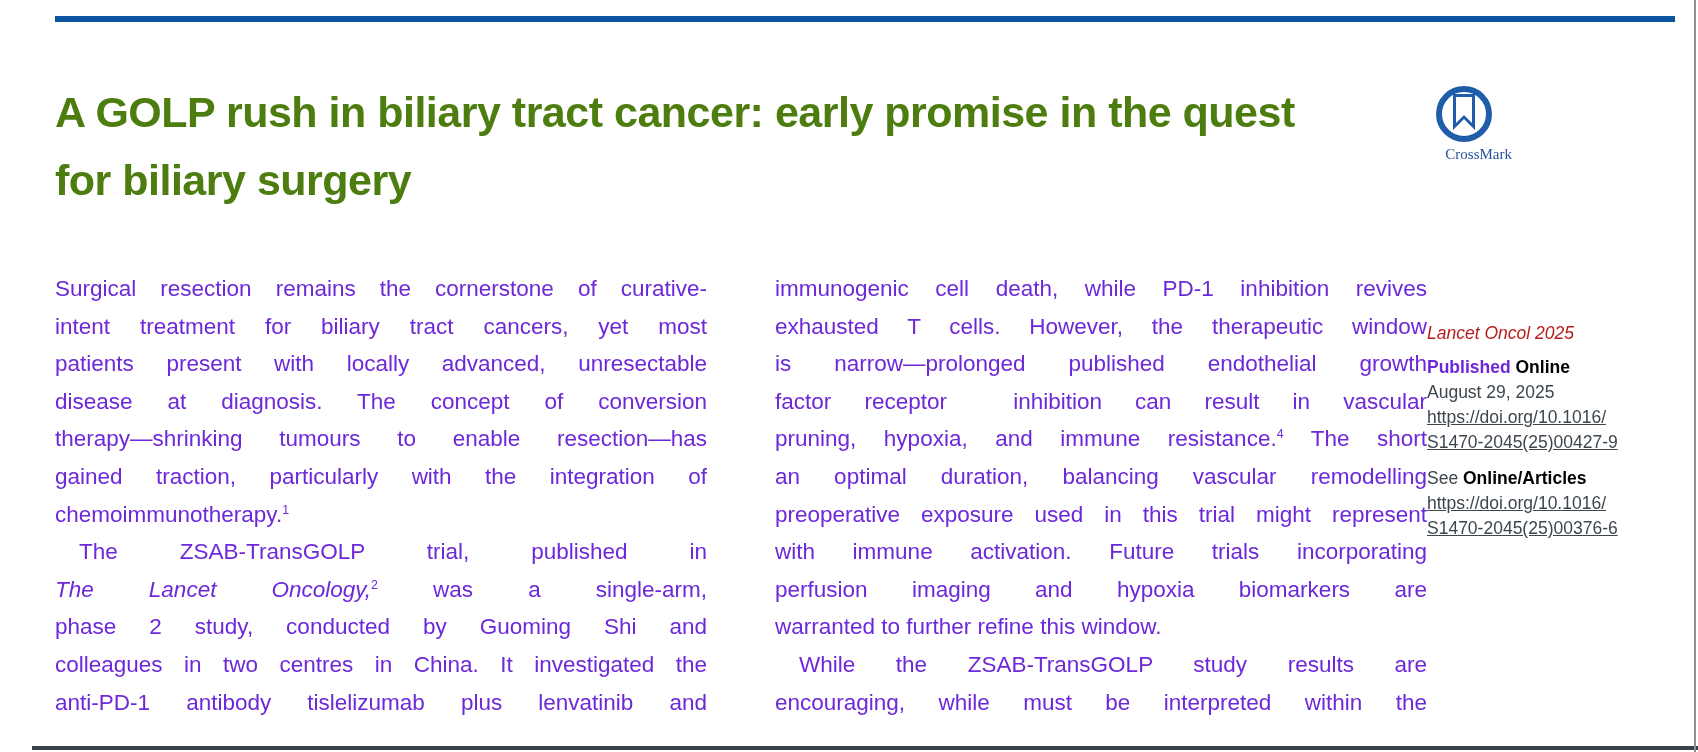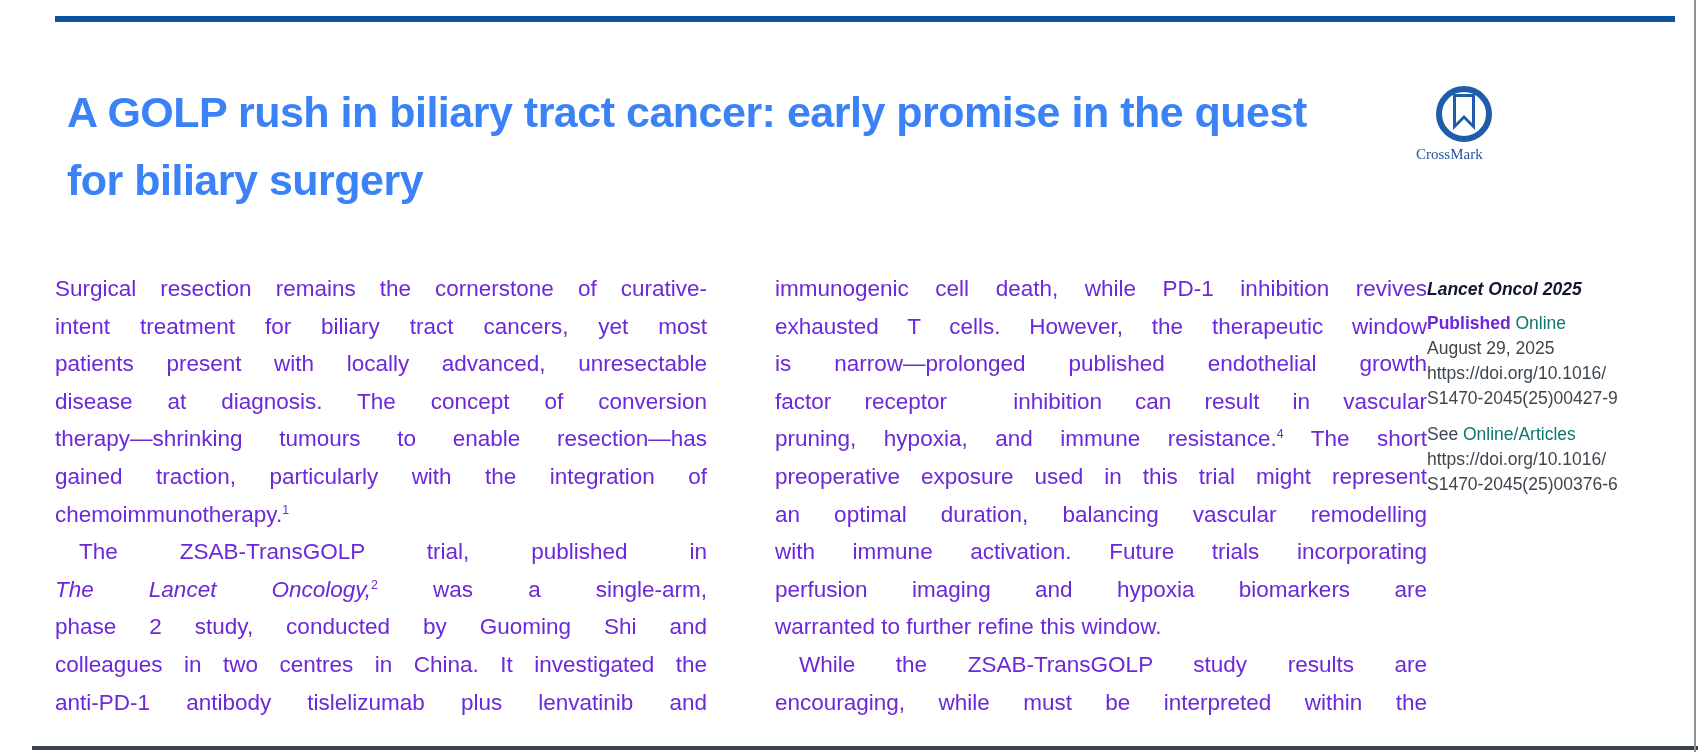--- a/index.html
+++ b/index.html
@@ -25,33 +25,33 @@
     background: #3a424b;
   }
   .right-border {
     position: absolute;
     left: 1694px; top: 0;
     width: 2px; height: 752px;
     background: #8e9296;
   }
   .title {
     position: absolute;
-    left: 67px; top: 78px;
+    left: 55px; top: 78px;
     width: 1330px;
     font-size: 43px;
     font-weight: bold;
     line-height: 68px;
     letter-spacing: -0.5px;
-    color: #3b82f6;
+    color: #4d7c0f;
   }
   .crossmark {
     position: absolute;
     left: 1416px; top: 86px;
     width: 96px;
-    text-align: left;
+    text-align: right;
     cursor: pointer;
   }
   .crossmark svg { display: block; margin: 0 auto; }
   .crossmark-label {
     margin-top: 4px;
     font-family: "Liberation Serif", "DejaVu Serif", serif;
     font-size: 15px;
     color: #27549b;
   }
   .column {
@@ -79,34 +79,35 @@
   }
   .sidebar {
     position: absolute;
     left: 1427px; top: 277px;
     width: 256px;
     font-size: 17.5px;
     line-height: 25px;
     color: #3d464e;
   }
   .sidebar .journal {
-    color: #0f172a;
-    font-weight: bold;
+    color: #b91c1c;
+    font-weight: normal;
     font-style: italic;
     margin-bottom: 9px;
+    margin-top: 44px;
   }
   .sidebar .block { margin-bottom: 11px; }
   .sb-link {
-    color: #0f766e;
-    font-weight: normal;
+    color: #000000;
+    font-weight: bold;
     text-decoration: none;
     cursor: pointer;
   }
   .sb-label { font-weight: bold; color: #6d28d9; }
-  .doi { color: #3d464e; cursor: pointer; }
+  .doi { color: #3d464e; cursor: pointer; text-decoration: underline; }
 </style>
 </head>
 <body>
 
 <div id="page">
 
   <div class="top-rule"></div>
 
   <div class="title">
     <div>A GOLP rush in biliary tract cancer: early promise in the quest</div>
@@ -137,22 +138,22 @@
       <div class="bodyline"><span>phase 2 study, conducted by Guoming Shi and</span></div>
       <div class="bodyline"><span>colleagues in two centres in China. It investigated the</span></div>
       <div class="bodyline"><span>anti-PD-1 antibody tislelizumab plus lenvatinib and</span></div>
     </div>
   <div class="column column-right">
       <div class="bodyline"><span>immunogenic cell death, while PD-1 inhibition revives</span></div>
       <div class="bodyline"><span>exhausted T cells. However, the therapeutic window</span></div>
       <div class="bodyline"><span>is narrow—prolonged published endothelial growth</span></div>
       <div class="bodyline"><span>factor receptor &nbsp;inhibition can result in vascular</span></div>
       <div class="bodyline"><span>pruning, hypoxia, and immune resistance.</span><sup>4</sup><span> The short</span></div>
+      <div class="bodyline"><span>an optimal duration, balancing vascular remodelling</span></div>
       <div class="bodyline"><span>preoperative exposure used in this trial might represent</span></div>
-      <div class="bodyline"><span>an optimal duration, balancing vascular remodelling</span></div>
       <div class="bodyline"><span>with immune activation. Future trials incorporating</span></div>
       <div class="bodyline"><span>perfusion imaging and hypoxia biomarkers are</span></div>
       <div class="bodyline last"><span>warranted to further refine this window.</span></div>
       <div class="bodyline indent"><span>While the ZSAB-TransGOLP study results are</span></div>
       <div class="bodyline"><span>encouraging, while must be interpreted within the</span></div>
     </div>
 
   <div class="sidebar">
     <div class="journal">Lancet Oncol 2025</div>
     <div class="block">

